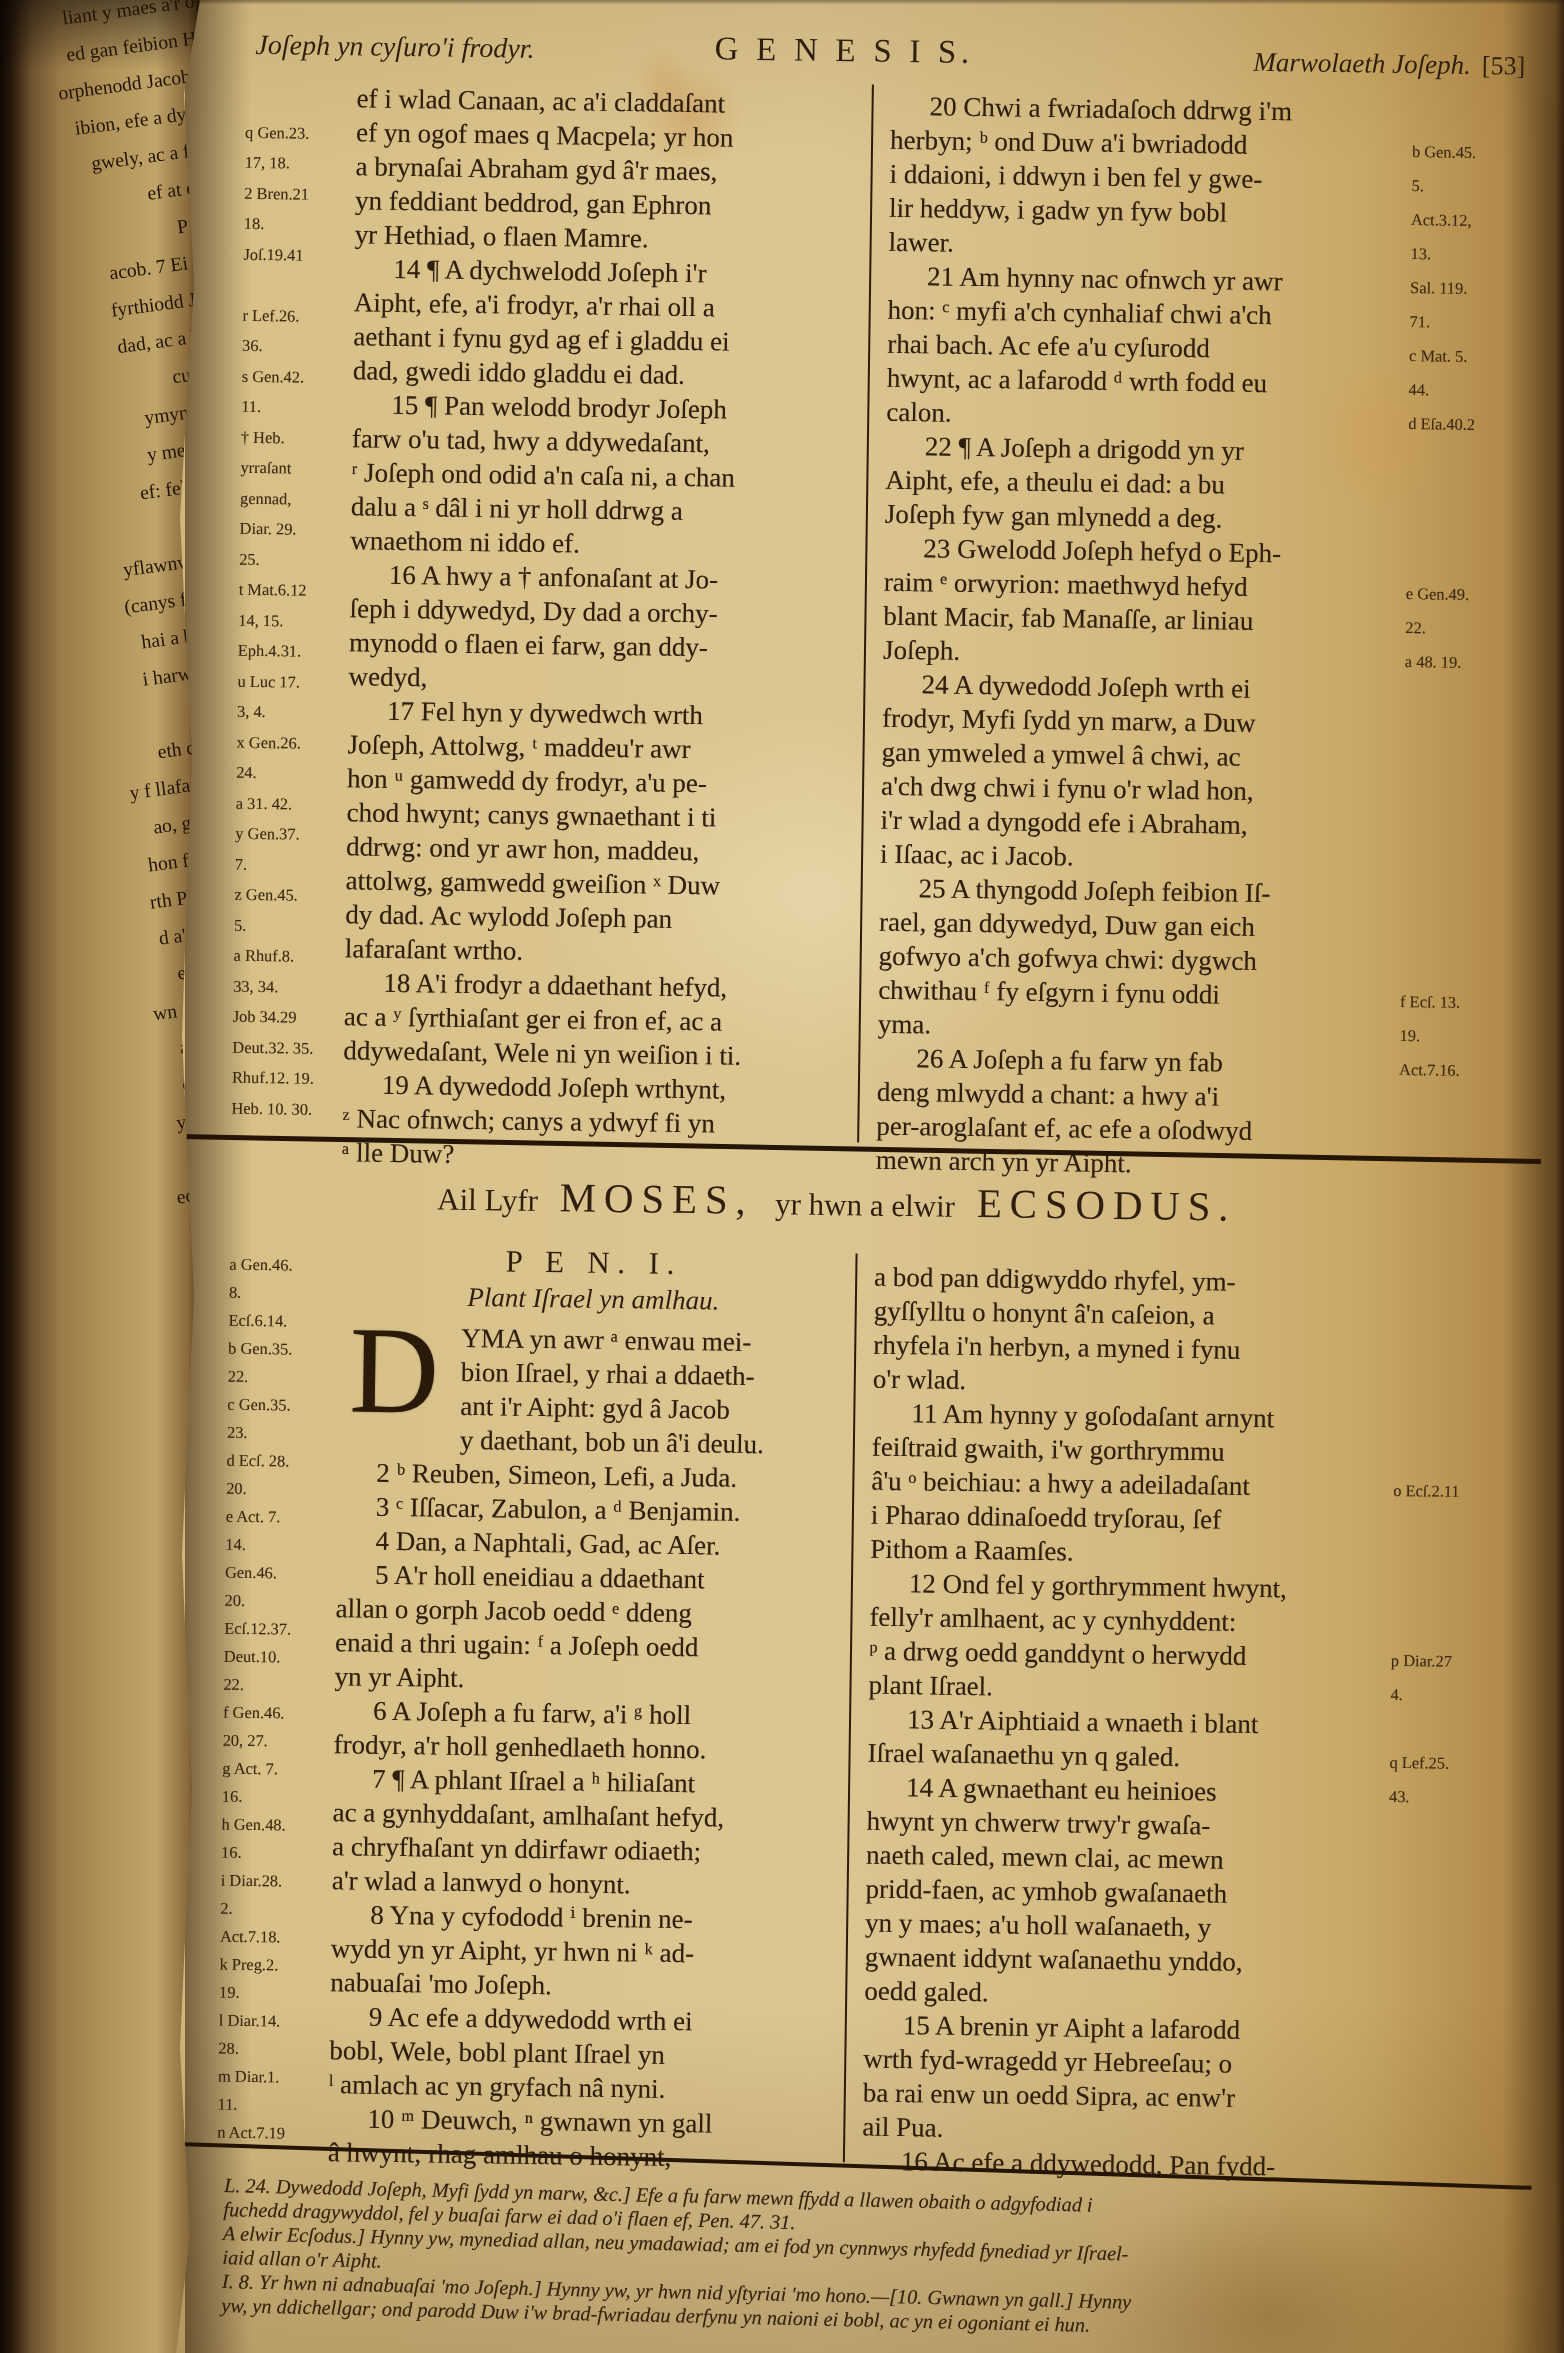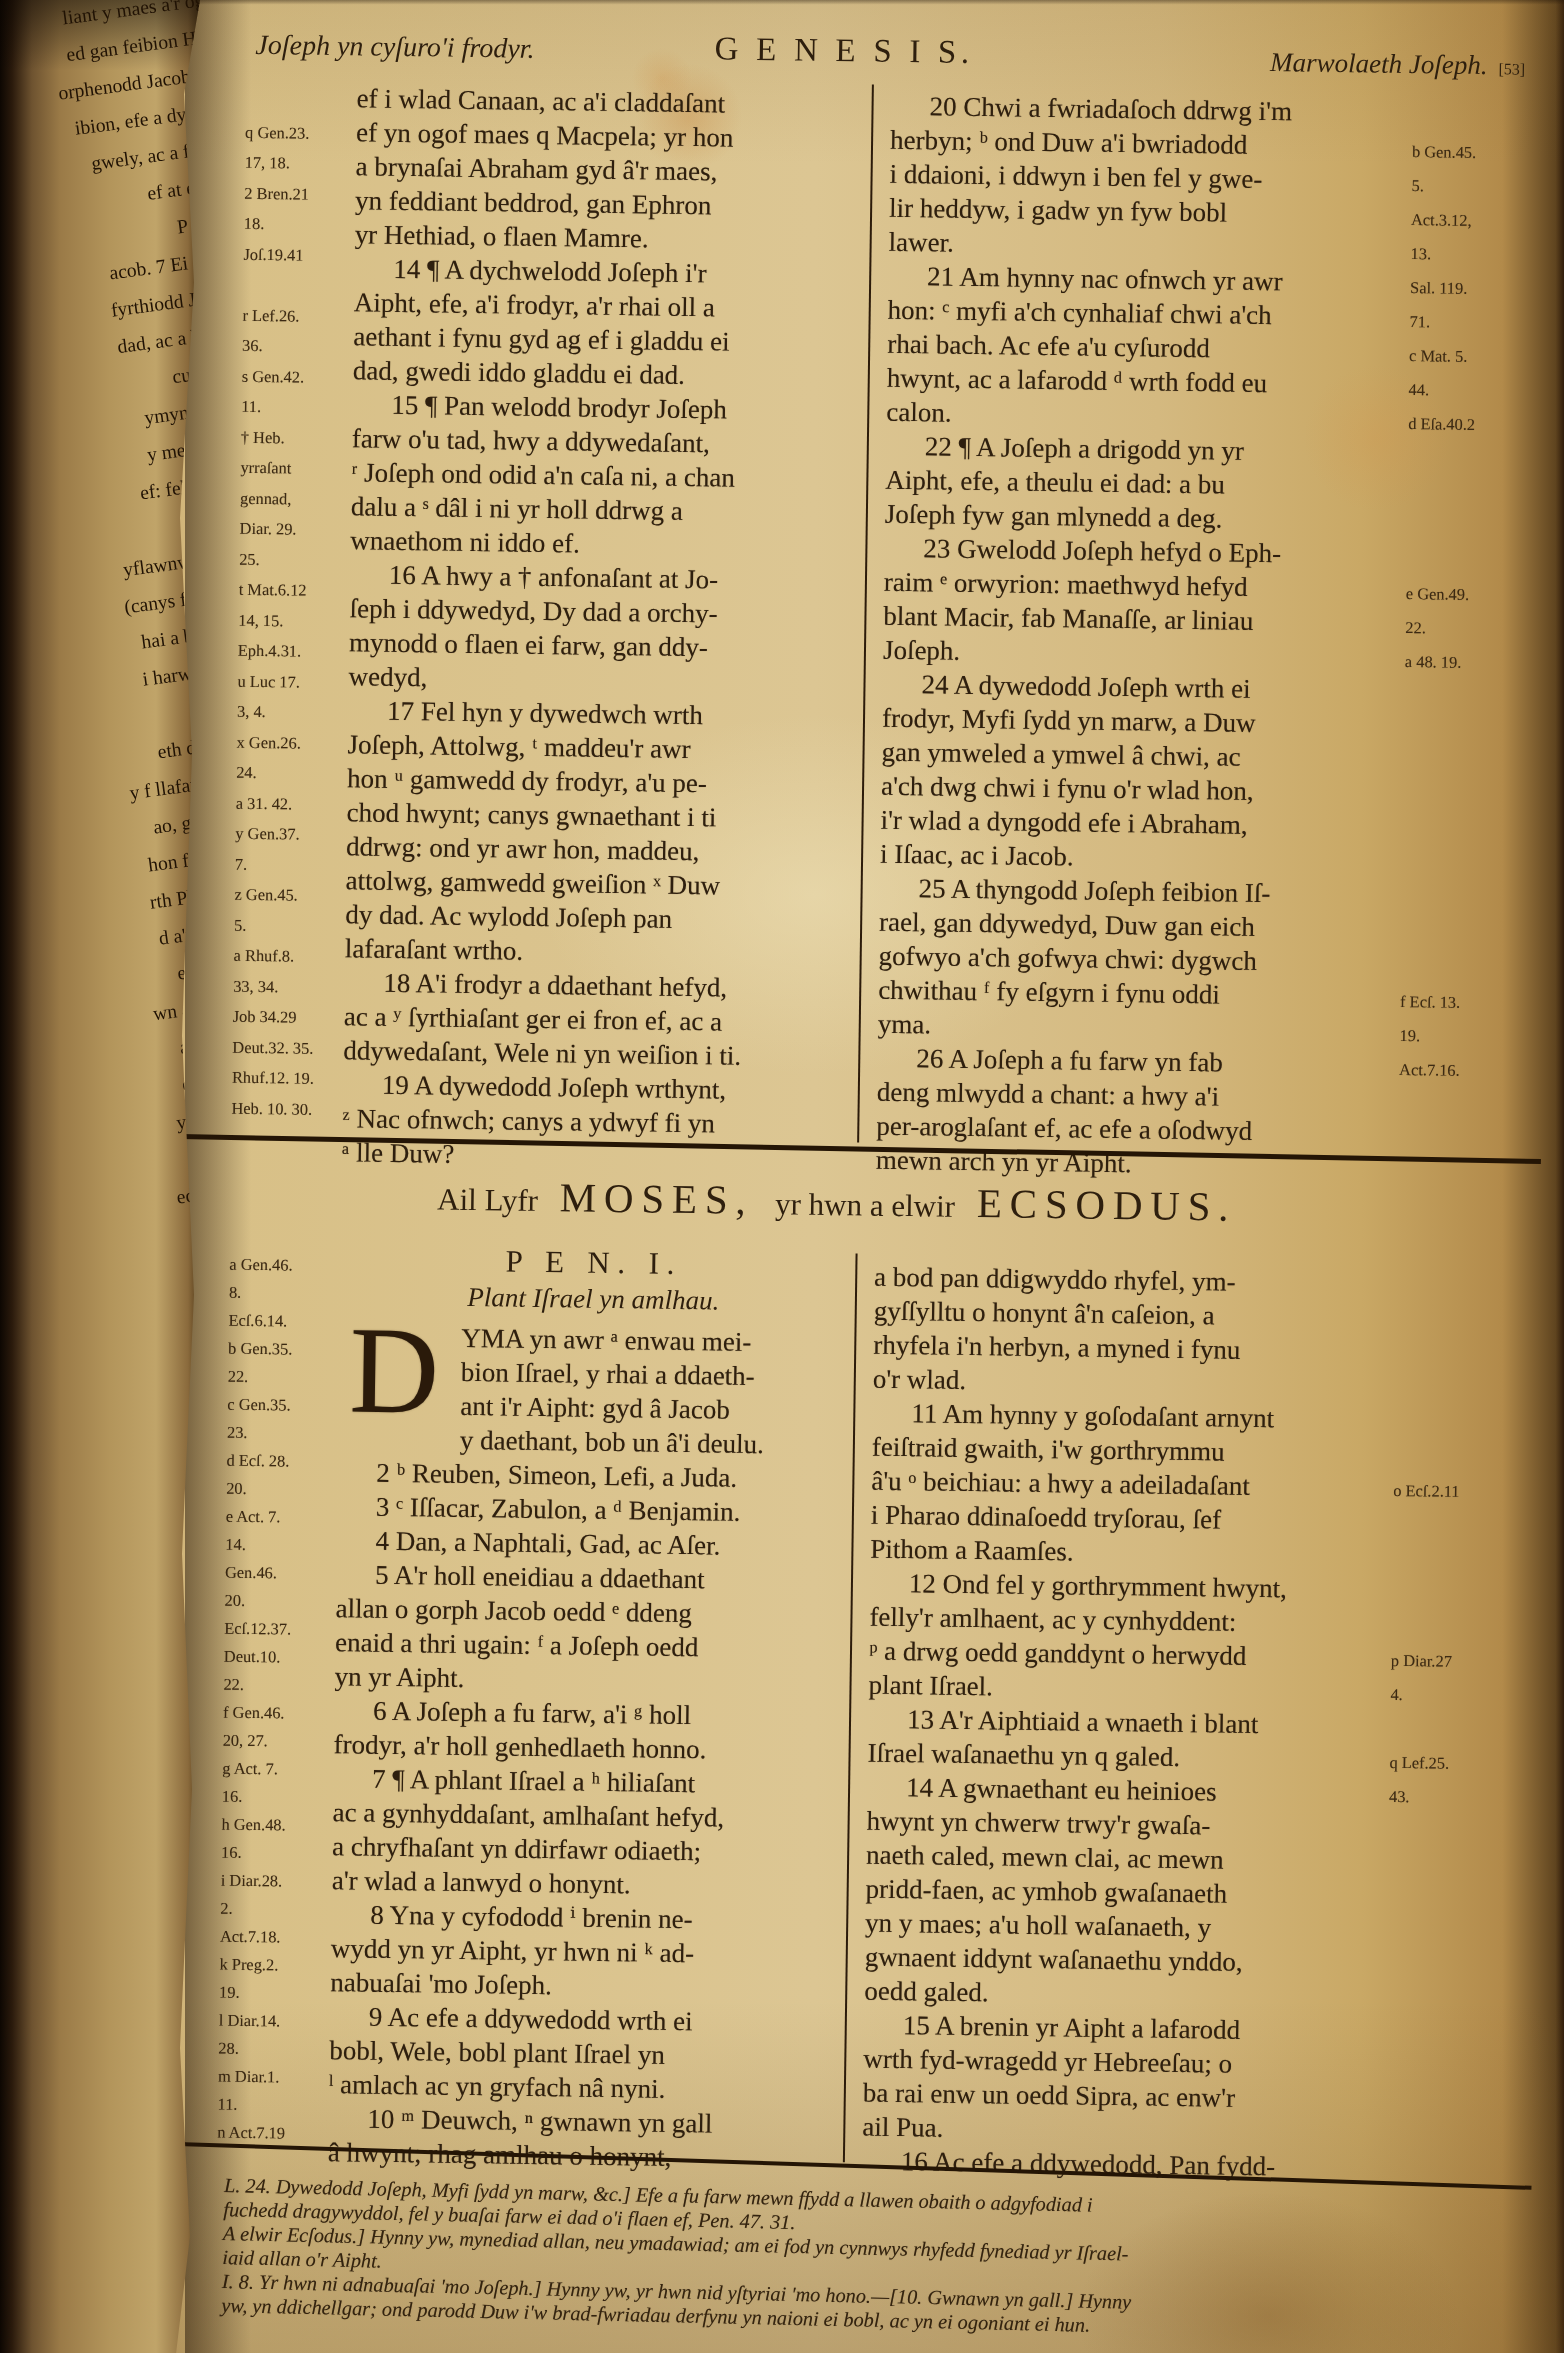--- a/index.html
+++ b/index.html
@@ -26,21 +26,21 @@
   .content{
     position:absolute;left:117px;top:0;width:1448px;height:2354px;
     transform:rotate(0.8deg);transform-origin:0 0;
     color:#2e1f0e;
   }
   .abs{position:absolute;}
   .ital{font-style:italic;}
   .run-left{left:139px;top:27px;font-style:italic;font-size:28px;}
   .head-center{left:509px;top:22px;width:438px;text-align:center;font-size:33px;letter-spacing:4.7px;}
   .run-right{left:955px;top:31px;width:454px;text-align:right;font-size:27px;}
-  .run-right .pgnum{font-style:normal;font-size:16px;margin-left:11px;}
+  .run-right .pgnum{font-style:normal;font-size:26px;margin-left:11px;}
 
   .bodycol{font-size:27px;line-height:34px;text-shadow:0 0 0.8px rgba(46,28,10,0.45);}
   .bodycol .line{white-space:nowrap;}
   .bodycol .verse-start{text-indent:39px;}
   .margincol{font-size:16.4px;color:#3c2a13;text-shadow:0 0 0.8px rgba(46,28,10,0.3);}
   .margincol .mline{white-space:nowrap;}
   .m-gen1 .mline{line-height:30.5px;}
   .m-gen2 .mline{line-height:34px;}
   .m-exo1 .mline{line-height:28px;}
   .m-exo2 .mline{line-height:34px;}

